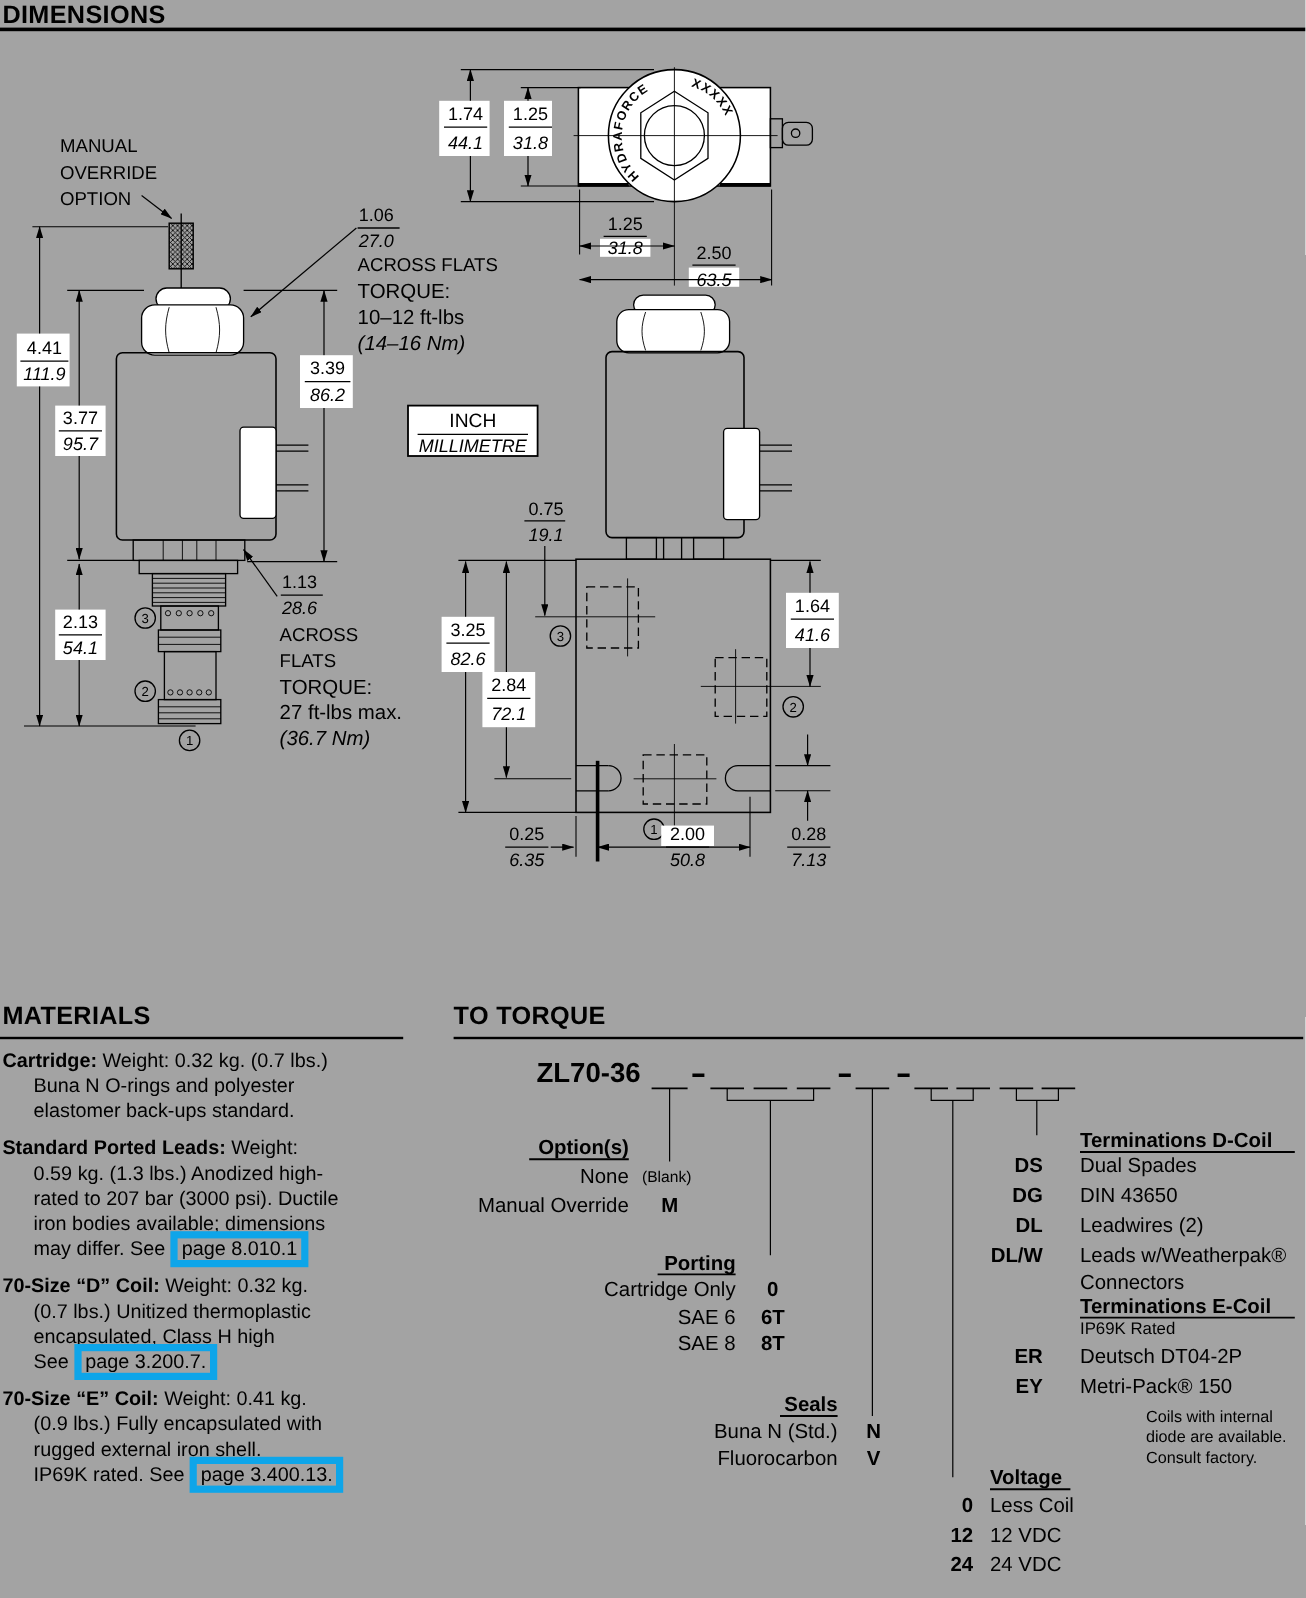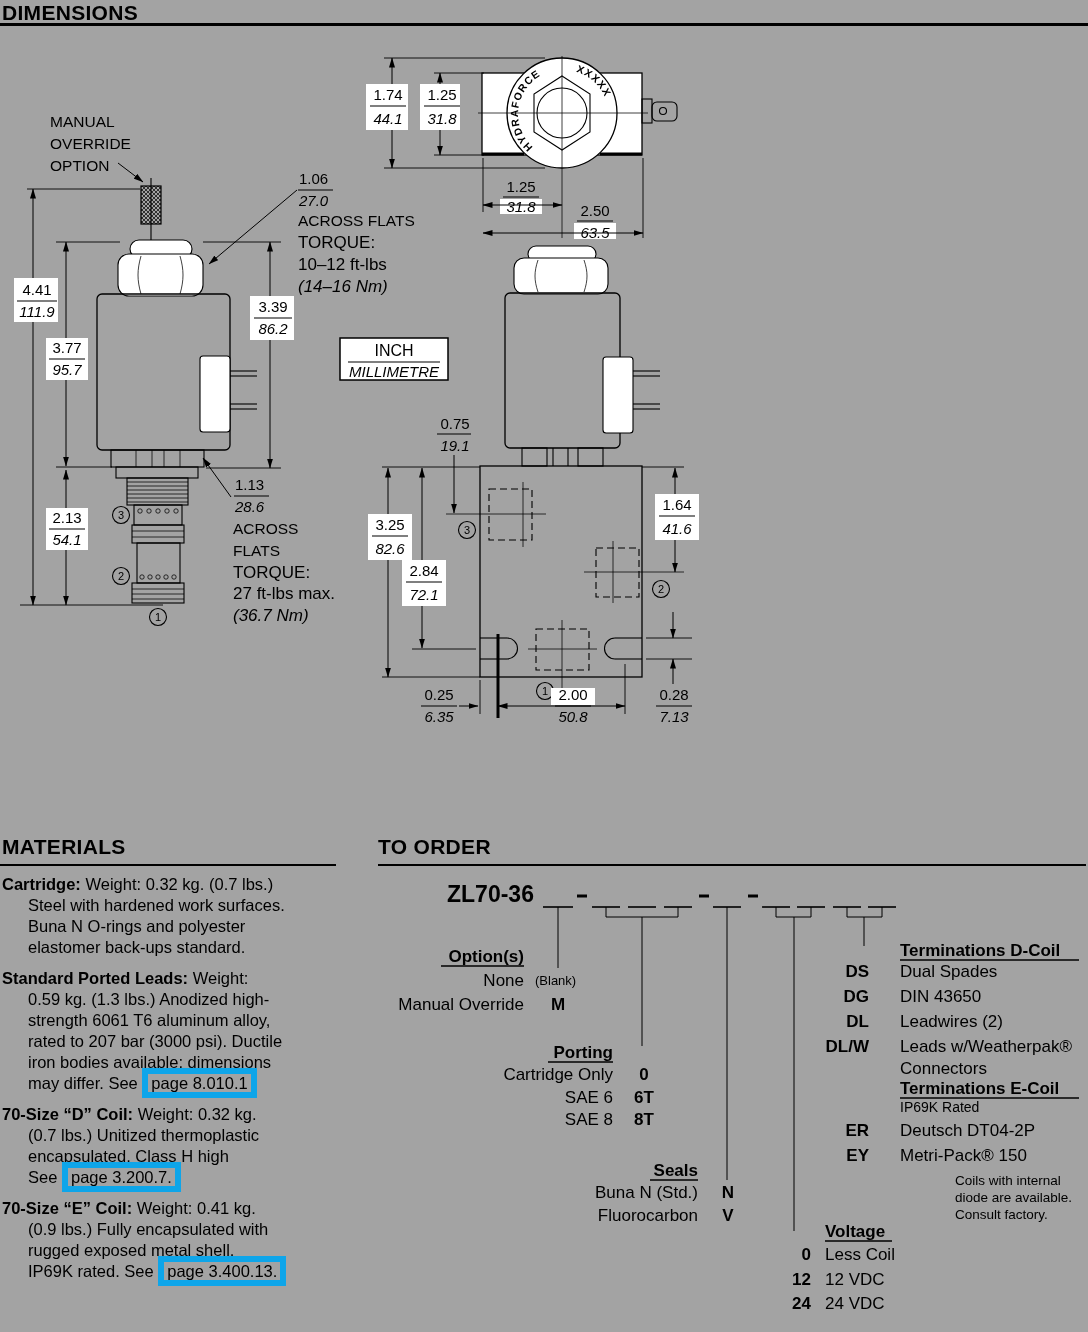--- a/index.html
+++ b/index.html
@@ -53,21 +53,21 @@
 <body>
 
 <div class="page">
 
   <div class="h1" style="left:2px;top:1px;">DIMENSIONS</div>
   <div class="rule" style="left:0;top:23px;width:1088px;height:3px;"></div>
 
   <div class="h1" style="left:2px;top:835px;">MATERIALS</div>
   <div class="rule" style="left:0;top:864px;width:336px;height:2px;"></div>
 
-  <div class="h1" style="left:378px;top:835px;">TO ORDER</div>
+  <div class="h1" style="left:378px;top:835px;">TO TORQUE</div>
   <div class="rule" style="left:378px;top:864px;width:708px;height:2px;"></div>
 
   <svg style="left:0;top:28px;" width="1088" height="806" viewBox="0 28 1088 806">
     <defs>
       <marker id="arr" viewBox="0 0 10 6" refX="9.5" refY="3" markerWidth="10" markerHeight="6" orient="auto-start-reverse" markerUnits="userSpaceOnUse">
         <path d="M0,0 L10,3 L0,6 z" fill="#000"></path>
       </marker>
       <pattern id="knurl" width="4" height="4" patternUnits="userSpaceOnUse">
         <path d="M0,4 L4,0 M0,0 L4,4" stroke="#000" stroke-width="0.7"></path>
       </pattern>
@@ -380,42 +380,40 @@
         <text class="din" x="573" y="700" text-anchor="middle">2.00</text>
         <line class="fbar" x1="555" y1="706" x2="591" y2="706"></line>
         <text class="dmm" x="573" y="722" text-anchor="middle">50.8</text>
       </g>
     </g>
   </svg>
 
   <div class="mat">
     <div class="mpara">
       <div class="mline"><span class="term">Cartridge:</span> <span>Weight: 0.32 kg. (0.7 lbs.)</span></div>
-      <div class="mline cont">Steel with hardened work surfaces.</div>
       <div class="mline cont">Buna N O-rings and polyester</div>
       <div class="mline cont">elastomer back-ups standard.</div>
     </div>
     <div class="mpara">
       <div class="mline"><span class="term">Standard Ported Leads:</span> <span>Weight:</span></div>
       <div class="mline cont">0.59 kg. (1.3 lbs.) Anodized high-</div>
-      <div class="mline cont">strength 6061 T6 aluminum alloy,</div>
       <div class="mline cont">rated to 207 bar (3000 psi). Ductile</div>
       <div class="mline cont">iron bodies available; dimensions</div>
       <div class="mline cont"><span>may differ. See</span> <span class="plink">page 8.010.1</span></div>
     </div>
     <div class="mpara">
       <div class="mline"><span class="term">70-Size “D” Coil:</span> <span>Weight: 0.32 kg.</span></div>
       <div class="mline cont">(0.7 lbs.) Unitized thermoplastic</div>
       <div class="mline cont">encapsulated, Class H high</div>
       <div class="mline cont"><span>See</span> <span class="plink">page 3.200.7.</span></div>
     </div>
     <div class="mpara">
       <div class="mline"><span class="term">70-Size “E” Coil:</span> <span>Weight: 0.41 kg.</span></div>
       <div class="mline cont">(0.9 lbs.) Fully encapsulated with</div>
-      <div class="mline cont">rugged exposed metal shell.</div>
+      <div class="mline cont">rugged external iron shell.</div>
       <div class="mline cont"><span>IP69K rated. See</span> <span class="plink">page 3.400.13.</span></div>
     </div>
   </div>
 
   <svg style="left:370px;top:868px;" width="718" height="464" viewBox="370 868 718 464">
 
     <g>
       <text class="model" x="447" y="902">ZL70-36</text>
       <line class="blank" x1="543" y1="907" x2="573" y2="907"></line>
       <line class="blank" x1="592" y1="907" x2="620" y2="907"></line>

